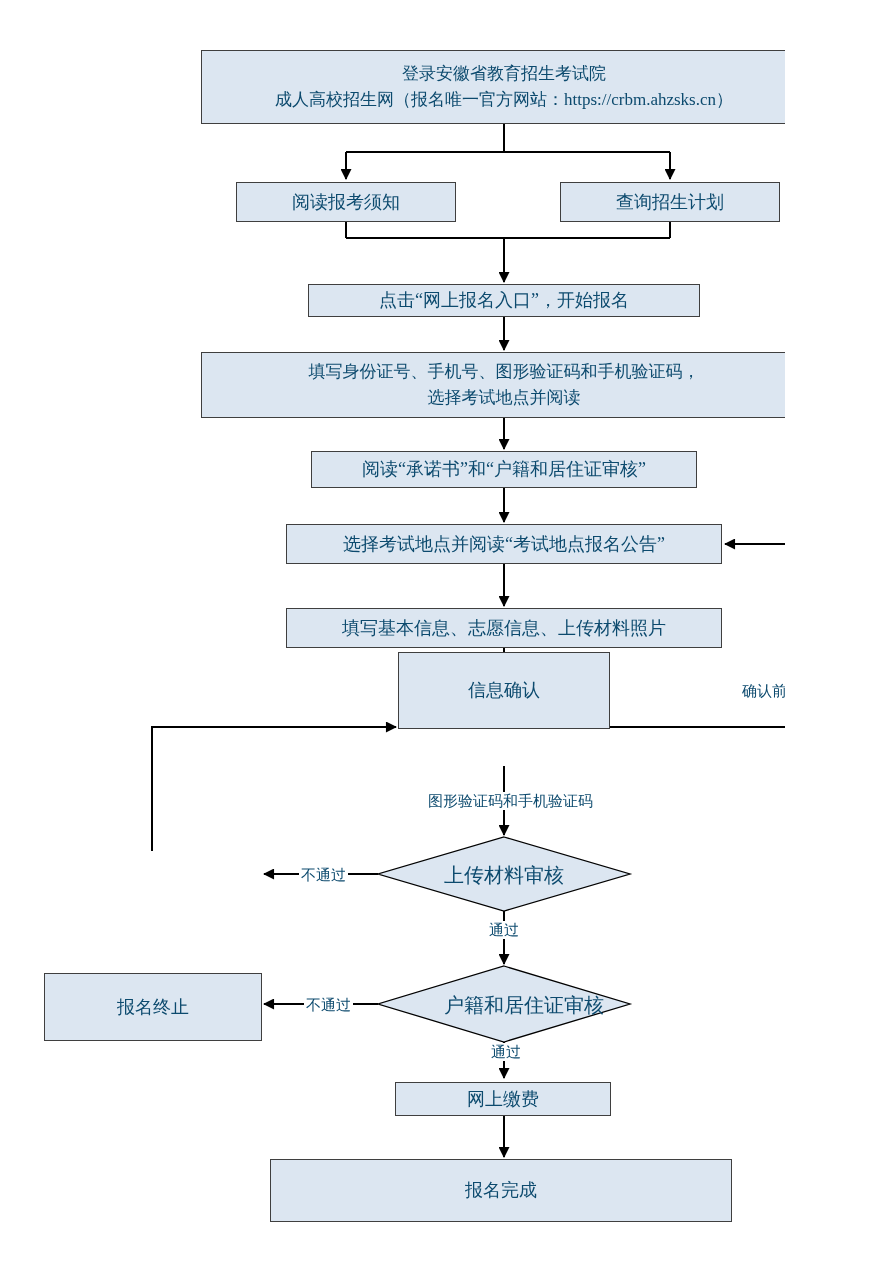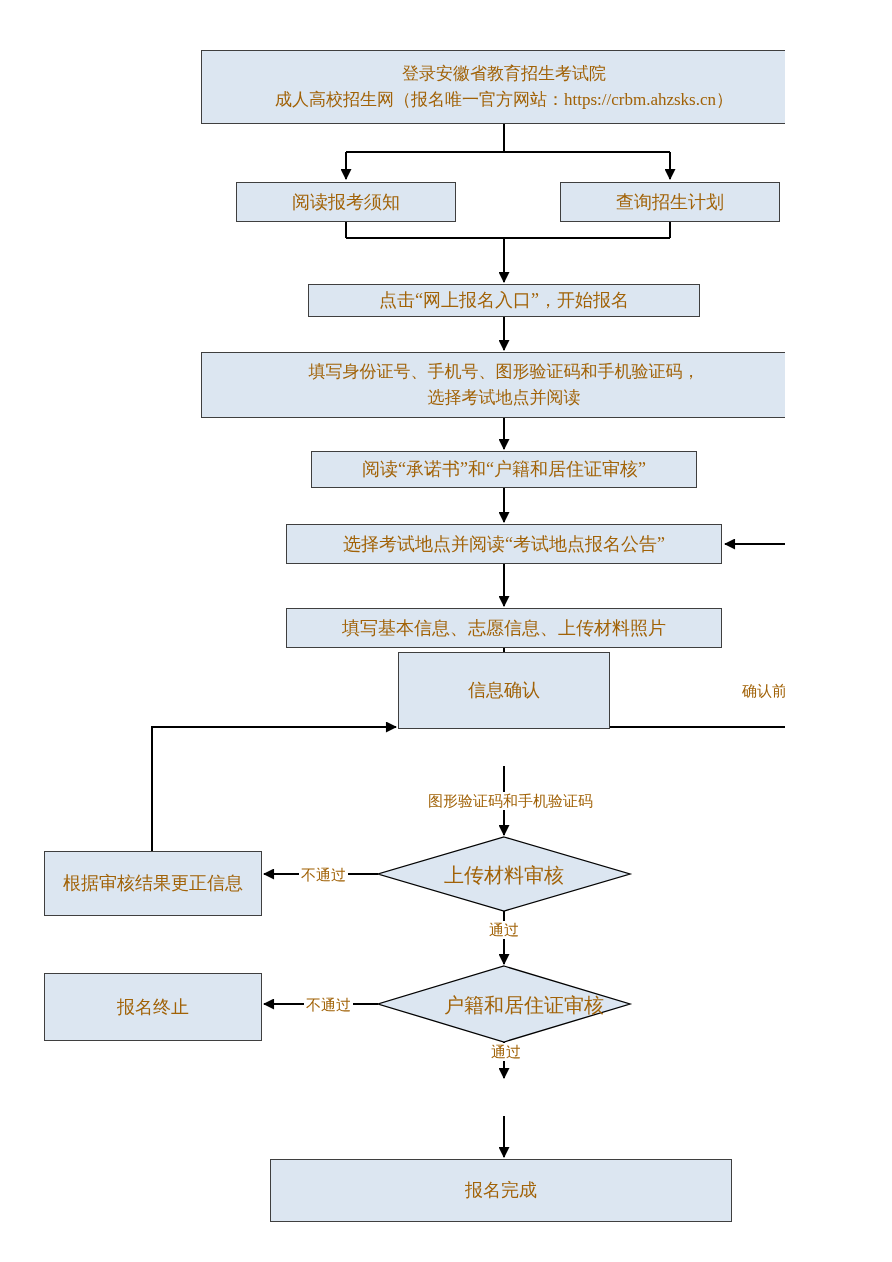--- a/index.html
+++ b/index.html
@@ -1,18 +1,18 @@
 <!DOCTYPE html>
 <html><head>
 <meta charset="utf-8">
 <style>
   html,body{margin:0;padding:0;background:#ffffff;}
   #canvas{
     position:relative;width:785px;height:1262px;background:#ffffff;overflow:hidden;
-    font-family:"Liberation Serif","DejaVu Serif",serif;color:#a16207;text-decoration:underline;
+    font-family:"Liberation Serif","DejaVu Serif",serif;color:#0c4a6e;text-decoration:underline;
   }
   #connectors{position:absolute;left:0;top:0;z-index:1;}
   .node{
     position:absolute;box-sizing:border-box;z-index:2;
     background:#dce6f1;border:1px solid #3f3f3f;
     display:flex;flex-direction:column;align-items:center;justify-content:center;
     text-align:center;font-size:18px;line-height:1.45;
   }
   .node.two-line{font-size:17px;line-height:1.55;}
   .diamond-text{
@@ -98,28 +98,28 @@
   </div>
 
   <div class="node" style="left:286px;top:608px;width:436px;height:40px;">
     <span>填写基本信息、志愿信息、上传材料照片</span>
   </div>
 
   <div class="node" style="left:398px;top:652px;width:212px;height:77px;">
     <span>信息确认</span>
   </div>
 
-  <div class="node" style="left:44px;top:851px;width:218px;height:65px;">
-    <span>根据审核结果更正信息</span>
-  </div>
 
   <div class="node" style="left:44px;top:973px;width:218px;height:68px;">
     <span>报名终止</span>
   </div>
 
+  <div class="node" style="left:395px;top:1082px;width:216px;height:34px;">
+    <span>网上缴费</span>
+  </div>
 
   <div class="node" style="left:270px;top:1159px;width:462px;height:63px;">
     <span>报名完成</span>
   </div>
 
   <div class="diamond-text" style="left:404px;top:863px;">上传材料审核</div>
   <div class="diamond-text" style="left:404px;top:993px;text-align:right;">户籍和居住证审核</div>
 
   <div class="flow-label" style="left:740px;top:682px;">确认前可返回修改</div>
   <div class="flow-label" style="left:426px;top:792px;">图形验证码和手机验证码</div>

